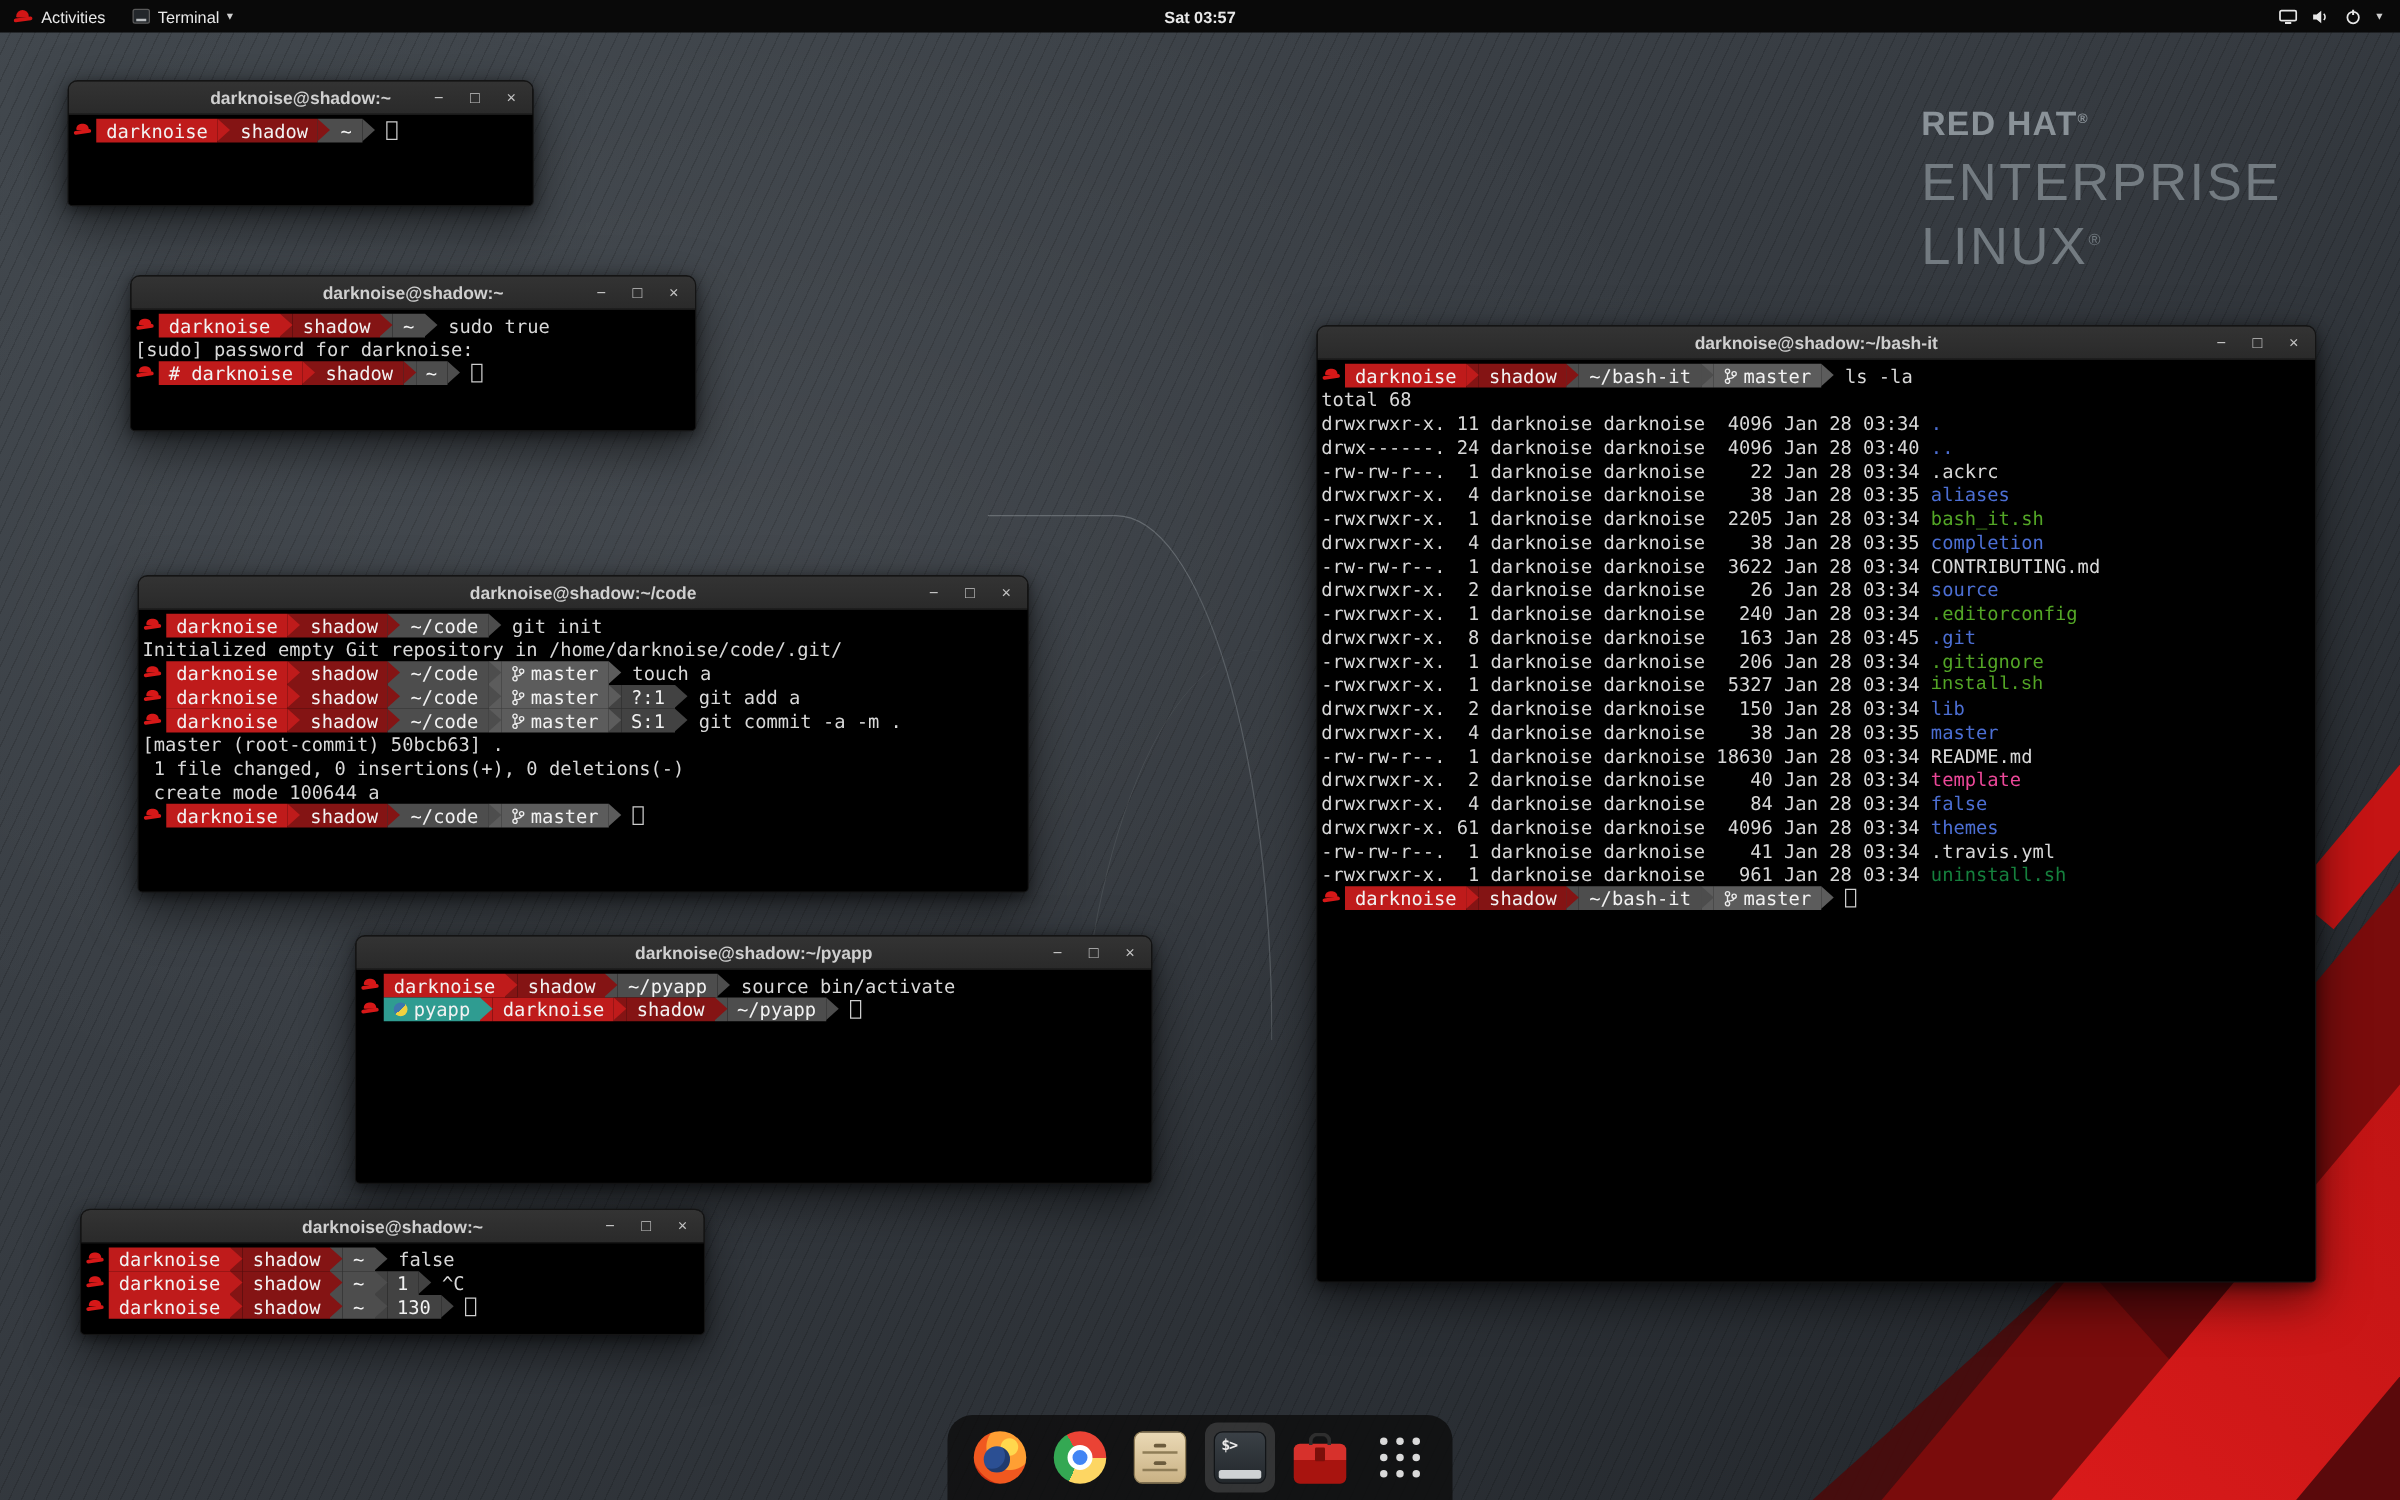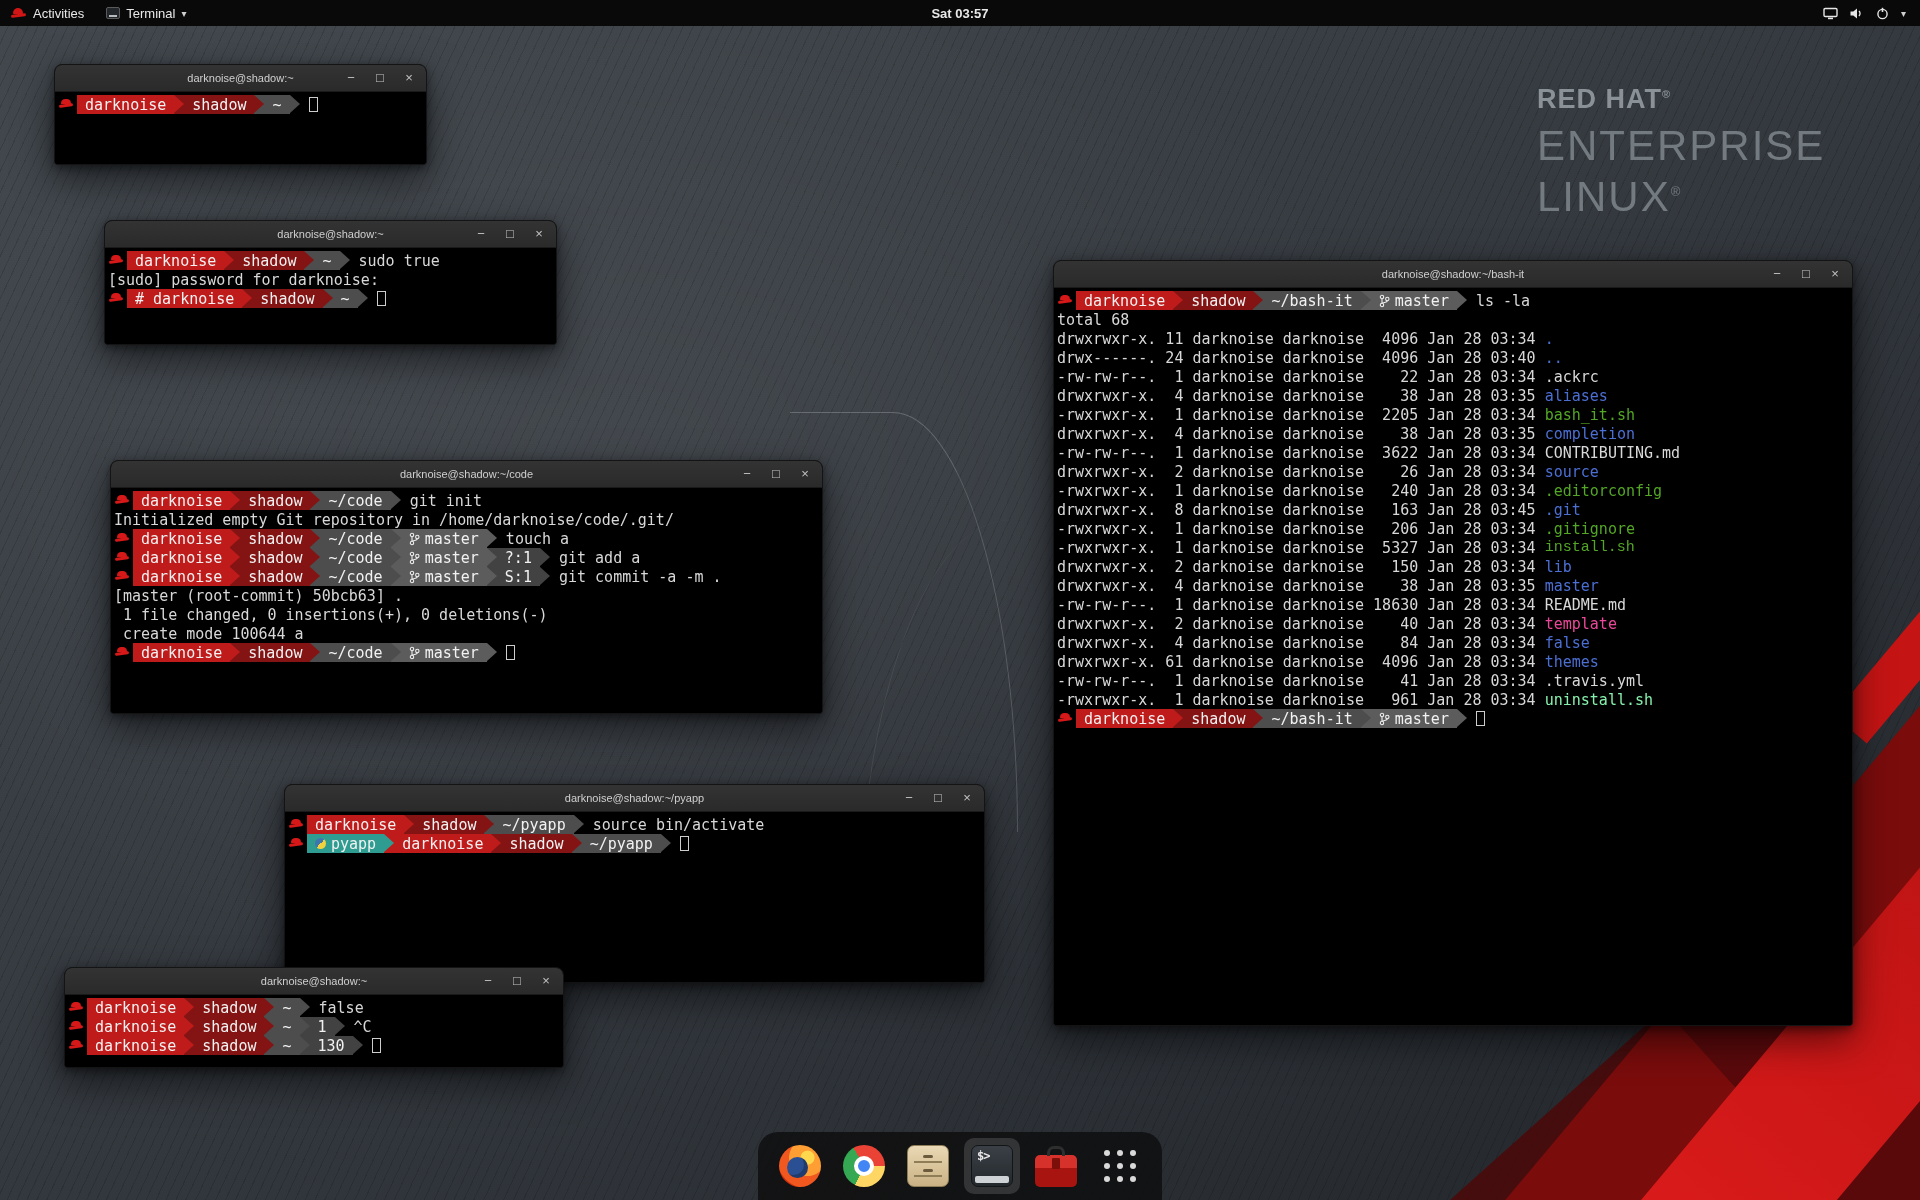--- a/index.html
+++ b/index.html
@@ -49,21 +49,21 @@
     border-radius:2px;transform:rotate(-8deg)}
   .mini-term{width:14px;height:12px;background:#23272b;border:1px solid #5a5a5a;border-radius:2px;position:relative}
   .mini-term::after{content:"";position:absolute;left:2px;right:2px;bottom:1px;height:2px;background:#b9bcbe}
 
   
   .windows{position:absolute;left:0;top:0;width:1920px;height:1200px;z-index:10}
   .window{position:absolute;background:#000;border:1px solid #141414;border-radius:8px 8px 4px 4px;
     box-shadow:0 14px 38px rgba(0,0,0,.55),0 3px 10px rgba(0,0,0,.45)}
   .titlebar{height:27px;background:linear-gradient(#333333,#2a2a2a);border-bottom:1px solid #1a1a1a;
     border-radius:7px 7px 0 0;position:relative;display:flex;align-items:center;justify-content:center}
-  .title{font-size:11px;font-weight:400;color:#cfcfcf}
+  .title{font-size:14px;font-weight:700;color:#cfcfcf}
   .controls{position:absolute;right:9px;top:0;bottom:0;display:flex;align-items:center;gap:13px}
   .ctrl{width:16px;height:16px;display:flex;align-items:center;justify-content:center;
     color:#c3c3c3;font-size:13px;line-height:16px;cursor:pointer}
   .tbody{position:absolute;top:27px;left:0;right:0;bottom:0;background:#000;overflow:hidden;
     padding:3px 0 0 3px;border-radius:0 0 3px 3px;
     font-family:"DejaVu Sans Mono","Liberation Mono",monospace;font-size:15px}
   .tline{display:flex;height:19px;align-items:stretch;color:#d8d8d8;white-space:pre}
   .seg{display:flex;align-items:center;gap:5px;padding:0 8px;color:#f2f2f2}
   .seg .st{white-space:pre}
   .arrow{flex:0 0 10px;position:relative}
@@ -239,21 +239,21 @@
         <div class="tline"><span class="hat"><span class="dome"></span><span class="brim"></span></span><span class="seg" style="background: rgb(191, 27, 27);"><span class="st">darknoise</span></span><span class="arrow" style="background: rgb(132, 20, 20);"><span class="tri" style="border-left-color: rgb(191, 27, 27);"></span></span><span class="seg" style="background: rgb(132, 20, 20);"><span class="st">shadow</span></span><span class="arrow" style="background: rgb(77, 77, 77);"><span class="tri" style="border-left-color: rgb(132, 20, 20);"></span></span><span class="seg" style="background: rgb(77, 77, 77);"><span class="st">~/code</span></span><span class="arrow" style="background: rgb(92, 92, 92);"><span class="tri" style="border-left-color: rgb(77, 77, 77);"></span></span><span class="seg" style="background: rgb(92, 92, 92);"><span class="git-glyph"><svg width="11" height="14" viewBox="0 0 11 14">
                 <g fill="none" stroke="#ececec" stroke-width="1.1">
                   <circle cx="3" cy="3" r="1.7"></circle>
                   <circle cx="3" cy="11" r="1.7"></circle>
                   <circle cx="8.3" cy="5" r="1.7"></circle>
                   <path d="M3 4.7 V9.3 M8.3 6.7 C8.3 9 3 8.4 3 9.3"></path>
                 </g>
               </svg></span><span class="st">master</span></span><span class="arrow" style="background: transparent;"><span class="tri" style="border-left-color: rgb(92, 92, 92);"></span></span><span class="cursor"></span></div>
       </div>
     </div>
-    <div class="window" style="left: 284px; top: 784px; width: 701px; height: 199px;">
+    <div class="window" style="left: 284px; top: 748px; width: 638px; height: 199px;">
       <div class="titlebar">
         <div class="title">darknoise@shadow:~/pyapp</div>
         <div class="controls">
           <span class="ctrl">−</span>
           <span class="ctrl">□</span>
           <span class="ctrl">×</span>
         </div>
       </div>
       <div class="tbody">
         <div class="tline"><span class="hat"><span class="dome"></span><span class="brim"></span></span><span class="seg" style="background: rgb(191, 27, 27);"><span class="st">darknoise</span></span><span class="arrow" style="background: rgb(132, 20, 20);"><span class="tri" style="border-left-color: rgb(191, 27, 27);"></span></span><span class="seg" style="background: rgb(132, 20, 20);"><span class="st">shadow</span></span><span class="arrow" style="background: rgb(77, 77, 77);"><span class="tri" style="border-left-color: rgb(132, 20, 20);"></span></span><span class="seg" style="background: rgb(77, 77, 77);"><span class="st">~/pyapp</span></span><span class="arrow" style="background: transparent;"><span class="tri" style="border-left-color: rgb(77, 77, 77);"></span></span><span class="ptext"> source bin/activate</span></div>
@@ -306,21 +306,21 @@
         <div class="tline"><span class="ptext">drwxrwxr-x.  8 darknoise darknoise   163 Jan 28 03:45 </span><span class="ptext" style="color: rgb(76, 111, 212);">.git</span></div>
         <div class="tline"><span class="ptext">-rwxrwxr-x.  1 darknoise darknoise   206 Jan 28 03:34 </span><span class="ptext" style="color: rgb(83, 166, 38);">.gitignore</span></div>
         <div class="tline"><span class="ptext">-rwxrwxr-x.  1 darknoise darknoise  5327 Jan 28 03:34 </span><span class="ptext" style="color: rgb(83, 166, 38); font-family: Liberation Mono, monospace;">install.sh</span></div>
         <div class="tline"><span class="ptext">drwxrwxr-x.  2 darknoise darknoise   150 Jan 28 03:34 </span><span class="ptext" style="color: rgb(76, 111, 212);">lib</span></div>
         <div class="tline"><span class="ptext">drwxrwxr-x.  4 darknoise darknoise    38 Jan 28 03:35 </span><span class="ptext" style="color: rgb(76, 111, 212);">master</span></div>
         <div class="tline"><span class="ptext">-rw-rw-r--.  1 darknoise darknoise 18630 Jan 28 03:34 </span><span class="ptext">README.md</span></div>
         <div class="tline"><span class="ptext">drwxrwxr-x.  2 darknoise darknoise    40 Jan 28 03:34 </span><span class="ptext" style="color: #ec4899;">template</span></div>
         <div class="tline"><span class="ptext">drwxrwxr-x.  4 darknoise darknoise    84 Jan 28 03:34 </span><span class="ptext" style="color: rgb(76, 111, 212);">false</span></div>
         <div class="tline"><span class="ptext">drwxrwxr-x. 61 darknoise darknoise  4096 Jan 28 03:34 </span><span class="ptext" style="color: rgb(76, 111, 212);">themes</span></div>
         <div class="tline"><span class="ptext">-rw-rw-r--.  1 darknoise darknoise    41 Jan 28 03:34 </span><span class="ptext">.travis.yml</span></div>
-        <div class="tline"><span class="ptext">-rwxrwxr-x.  1 darknoise darknoise   961 Jan 28 03:34 </span><span class="ptext" style="color: #86efac;">uninstall.sh</span></div>
+        <div class="tline"><span class="ptext">-rwxrwxr-x.  1 darknoise darknoise   961 Jan 28 03:34 </span><span class="ptext" style="color: #15803d;">uninstall.sh</span></div>
         <div class="tline"><span class="hat"><span class="dome"></span><span class="brim"></span></span><span class="seg" style="background: rgb(191, 27, 27);"><span class="st">darknoise</span></span><span class="arrow" style="background: rgb(132, 20, 20);"><span class="tri" style="border-left-color: rgb(191, 27, 27);"></span></span><span class="seg" style="background: rgb(132, 20, 20);"><span class="st">shadow</span></span><span class="arrow" style="background: rgb(77, 77, 77);"><span class="tri" style="border-left-color: rgb(132, 20, 20);"></span></span><span class="seg" style="background: rgb(77, 77, 77);"><span class="st">~/bash-it</span></span><span class="arrow" style="background: rgb(92, 92, 92);"><span class="tri" style="border-left-color: rgb(77, 77, 77);"></span></span><span class="seg" style="background: rgb(92, 92, 92);"><span class="git-glyph"><svg width="11" height="14" viewBox="0 0 11 14">
                 <g fill="none" stroke="#ececec" stroke-width="1.1">
                   <circle cx="3" cy="3" r="1.7"></circle>
                   <circle cx="3" cy="11" r="1.7"></circle>
                   <circle cx="8.3" cy="5" r="1.7"></circle>
                   <path d="M3 4.7 V9.3 M8.3 6.7 C8.3 9 3 8.4 3 9.3"></path>
                 </g>
               </svg></span><span class="st">master</span></span><span class="arrow" style="background: transparent;"><span class="tri" style="border-left-color: rgb(92, 92, 92);"></span></span><span class="cursor"></span></div>
       </div>
     </div>

